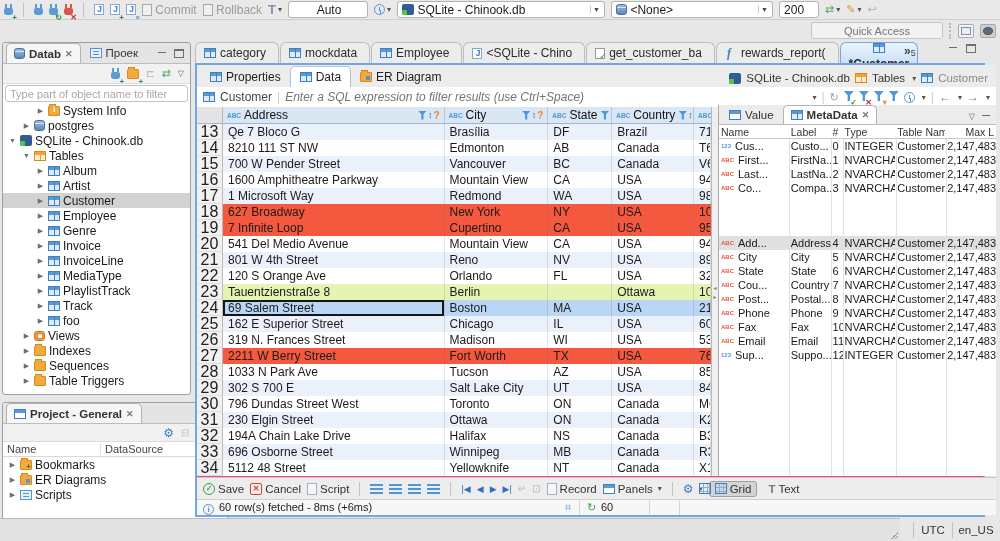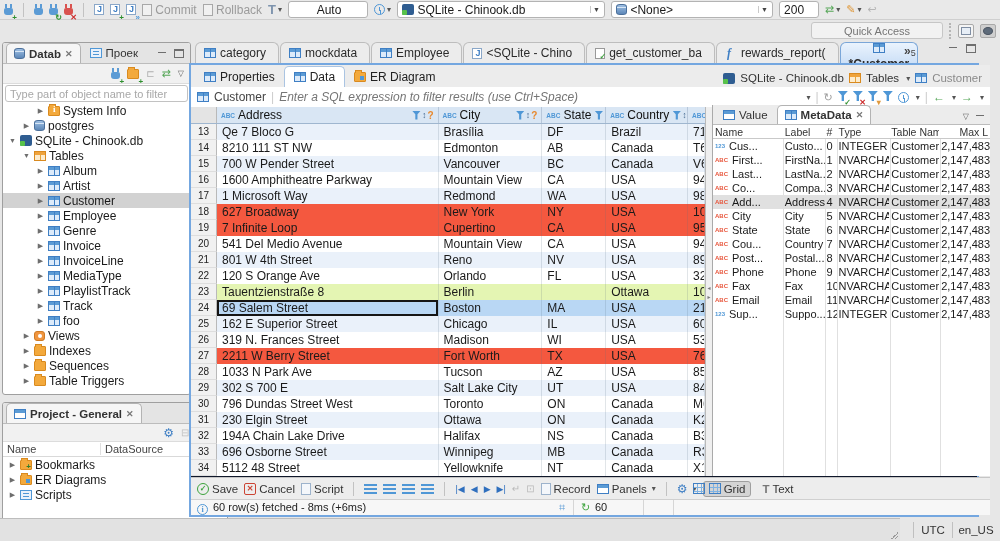--- a/index.html
+++ b/index.html
@@ -95,21 +95,21 @@
   
   .etabbar { left:195px; top:42px; width:803px; height:21px; display:flex; align-items:flex-end; gap:1px; }
   .etab { display:flex; align-items:center; gap:4px; height:21px; padding:0 8px; border-radius:6px 6px 0 0; background:#ececec; border:1px solid #bdbdbd; border-bottom:none; font-size:12px; color:#2b2b2b; white-space:nowrap; }
   .etab[data-active="1"] { background:linear-gradient(#eaf3fd,#cce0f7); border-color:#7aa6d8; font-weight:bold;flex-direction:column; }
   .etclose { color:#2f6fbe; font-size:9px; font-weight:bold; }
   .emore { display:flex; align-items:flex-end; padding:0 4px 2px; color:#444; }
   .emore b { font-size:12px; } .emore sub { font-size:9px; }
   .ewin { margin-left:auto; display:flex; gap:8px; padding:0 8px 4px; }
 
   
-  .ebody { left:189px; top:63px; width:790px; height:454px; border:2px solid #74a7e0; background:#0f172a; }
+  .ebody { left:195px; top:63px; width:790px; height:454px; border:2px solid #74a7e0; background:#ec4899; }
   .subtabs { position:absolute; left:0; top:0; width:799px; height:22px; background:#ececec; display:flex; align-items:flex-end; padding-left:4px; }
   .stab { display:flex; align-items:center; gap:4px; height:21px; padding:0 9px; font-size:12px; border-radius:5px 5px 0 0; color:#222; }
   .stab.active { background:#fff; border:1px solid #aac4e2; border-bottom:none; }
   .crumbs { margin-left:auto; display:flex; align-items:center; gap:5px; padding:0 8px 3px; font-size:11.5px; color:#333; }
   .crumbs .dim { color:#8a8a8a; }
   .filterrow { position:absolute; left:0; top:22px; width:799px; height:21px; background:#fff; border-bottom:1px solid #cfd8e4; display:flex; align-items:center; padding-left:6px; gap:5px; }
   .filterrow .ent { font-size:12px; color:#444; }
   .sqlfilter { flex:1; border:none; outline:none; font:italic 12px "Liberation Sans",sans-serif; color:#9a9a9a; height:18px; }
   .ficons { display:flex; align-items:center; gap:5px; padding-right:6px; }
   .garrow { color:#58a85a; font-size:12px; font-weight:bold; }
@@ -125,37 +125,37 @@
   .abc { font:bold 6.5px "Liberation Sans",sans-serif; color:#4f97d6; letter-spacing:0; flex:none; }
   .corner { width:26px; background:#e4e4e4; border-right:1px solid #b9b9b9; }
   .w-addr { width:222px; } .w-city { width:104px; } .w-state { width:64px; } .w-country { width:82px; } .w-post { width:17px; border-right:none; }
   .grow { display:flex; height:16px; background:#fff; }
   .grow[data-rc="alt"]   .dc { background:#eaf1fa; }
   .grow[data-rc="red"]   .dc { background:#f4583f; }
   .grow[data-rc="green"] .dc { background:#e4f5b3; }
   .grow[data-rc="sel"]   .dc { background:#b9d7f4; }
   .grow[data-rc="sel"] .c-addr { box-shadow:inset 0 0 0 2px #151515; }
   .dc { height:16px; line-height:16px; padding:0 5px; border-right:1px solid rgba(90,110,130,.18); overflow:hidden; white-space:nowrap; font-size:12px; }
-  .c-num { width:26px; background:#f1f1f1; border-right:1px solid #b9b9b9; border-bottom:1px solid #dedede; text-align:center; font-size:10px; line-height:15px; color:#222; flex:none; }
+  .c-num { width:26px; background:#f1f1f1; border-right:1px solid #b9b9b9; border-bottom:1px solid #dedede; text-align:center; font-size:16px; line-height:15px; color:#222; flex:none; }
 
   
   .sash { position:absolute; left:515px; top:42px; width:6px; height:369px; background:#efefef; display:flex; flex-direction:column; align-items:center; justify-content:center; gap:2px; color:#7a7a7a; font-size:6px; }
 
   
   .meta { position:absolute; left:521px; top:40px; width:278px; height:371px; background:#fff; border-left:1px solid #aaa; overflow:hidden; }
   .mtabs { display:flex; align-items:flex-end; height:20px; background:#ececec; border-bottom:1px solid #bcbcbc; padding-left:3px; gap:2px; }
   .mtab { display:flex; align-items:center; gap:4px; height:19px; padding:0 7px; font-size:11.5px; border-radius:5px 5px 0 0; color:#333; }
   .mtab.active { background:#fff; border:1px solid #b3b3b3; border-bottom:none; font-weight:bold; }
   .mtctl { margin-left:auto; display:flex; gap:6px; padding:0 5px 3px; color:#666; font-size:8px; align-items:center; }
   .mhead { display:flex; height:14px; font-size:10.5px; color:#333; border-bottom:1px solid #c9c9c9; align-items:center; }
   .mhead span, .mrow span { padding:0 2px; overflow:hidden; white-space:nowrap; }
   .m-name { width:70px; display:flex; align-items:center; gap:2px; }
   .m-label { width:42px; } .m-num { width:12px; } .m-type { width:53px; } .m-table { width:50px; } .m-max { width:51px; text-align:right; }
   .mrow { display:flex; height:14px; line-height:14px; font-size:11px; align-items:flex-end; }
-  .mrow[data-state="sel"] { background:#e0e0e0; }
+  .mrow[data-state="sel"] { background:#e0e0e0;margin-top:41px; }
   .dticon { font:bold 6px "Liberation Sans",sans-serif; flex:none; }
   .dticon[data-k="123"] { color:#4f97d6; }
   .dticon[data-k="ABC"] { color:#e8563c; }
   .vline { position:absolute; top:34px; bottom:0; width:1px; background:#e0e0e0; }
 
   
   .btoolbar { position:absolute; left:0; top:412px; width:799px; height:22px; background:#ededed; border-top:1px solid #c6c6c6; display:flex; align-items:center; gap:6px; padding-left:6px; font-size:11.5px; color:#333; }
   .bt { display:inline-flex; align-items:center; gap:3px; }
   .i-save { width:12px; height:12px; border:1.5px solid #3da33d; border-radius:50%; color:#3da33d; font:bold 8px/10px "Liberation Sans",sans-serif; text-align:center; }
   .i-cancel { width:12px; height:12px; border:1.5px solid #cc4433; border-radius:2px; color:#cc4433; font:bold 8px/10px "Liberation Sans",sans-serif; text-align:center; }

